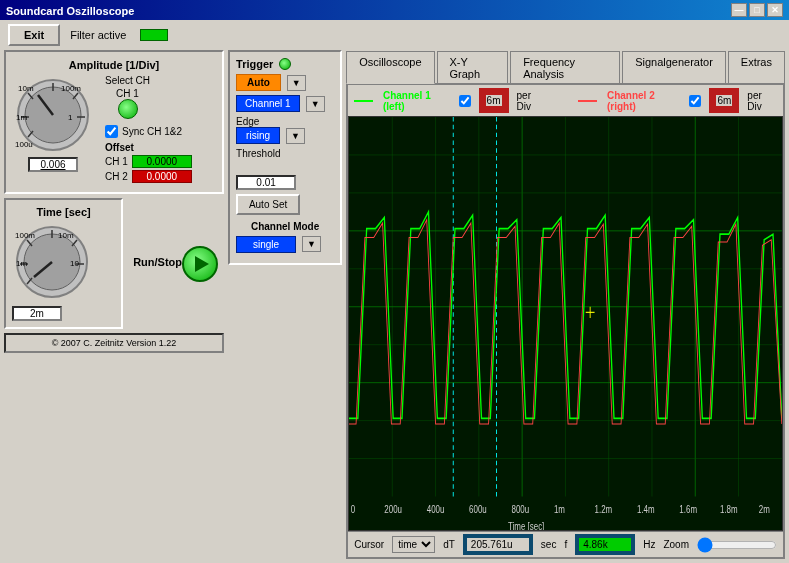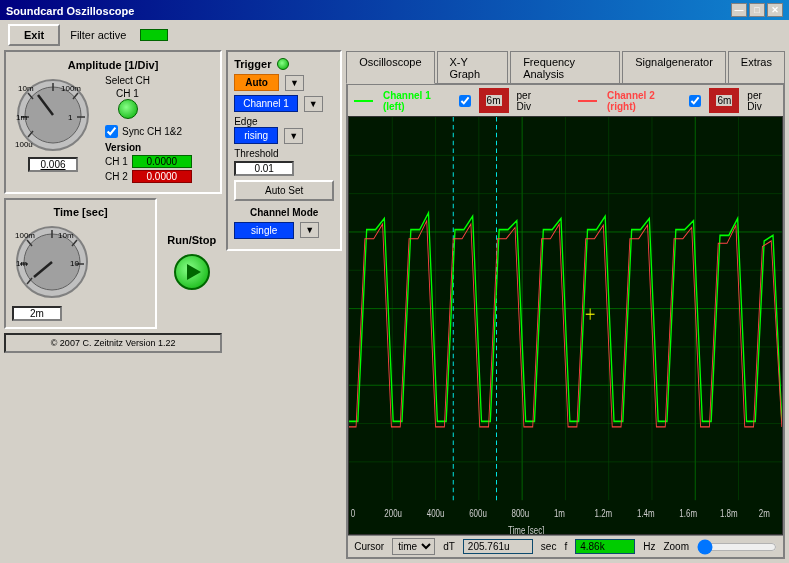--- a/index.html
+++ b/index.html
@@ -182,21 +182,21 @@
       gap: 2px;
     }
     .cursor-select {
       background: #d4d0c8;
       border: 1px solid #808080;
       font-size: 10px;
       padding: 1px;
     }
     .bottom-field {
       background: #d4d0c8;
-      border: 1px solid #0c4a6e;
+      border: 4px solid #0c4a6e;
       padding: 1px 4px;
       font-size: 10px;
       min-width: 60px;
     }
     .zoom-slider {
       width: 80px;
     }
     
     .amplitude-section {
       background: #d4d0c8;
@@ -333,21 +333,21 @@
     }
     .threshold-label { font-size: 10px; margin-top: 2px; }
     .auto-set-btn {
       background: #d4d0c8;
       border: 2px solid;
       border-color: #ffffff #808080 #808080 #ffffff;
       padding: 3px 10px;
       font-size: 10px;
       cursor: pointer;
       margin-top: 4px;
-      width: 100px;
+      width: 64px;
     }
     .channel-mode-section {
       margin-top: 6px;
     }
     .channel-mode-label { font-size: 10px; font-weight: bold; text-align: center; }
     .single-btn {
       background: #0044ff;
       color: #fff;
       border: 1px solid #002288;
       padding: 2px 8px;
@@ -470,21 +470,21 @@
             <div class="select-ch-area">
               <div style="font-size:10px;">Select CH</div>
               <div style="font-size:10px;margin-top:2px;">CH 1</div>
               <div class="ch1-led"></div>
             </div>
             <div class="sync-checkbox" style="margin-top:6px;">
               <input type="checkbox" checked="" style="">
               <span>Sync CH 1&amp;2</span>
             </div>
             <div class="offset-section">
-              <div style="font-size:10px;font-weight:bold;margin-bottom:2px;">Version</div>
+              <div style="font-size:10px;font-weight:bold;margin-bottom:2px;">Offset</div>
               <div class="offset-row">
                 <span>CH 1</span>
                 <input type="text" class="offset-input-green" value="0.0000" style="">
               </div>
               <div class="offset-row">
                 <span>CH 2</span>
                 <input type="text" class="offset-input-red" value="0.0000" style="">
               </div>
             </div>
           </div>
@@ -509,21 +509,21 @@
             <text x="3" y="16" font-size="8" fill="#000">100m</text>
             <text x="46" y="16" font-size="8" fill="#000">10m</text>
             <text x="4" y="44" font-size="8" fill="#000">1m</text>
             <text x="58" y="44" font-size="8" fill="#000">10</text>
           </svg>
           <div style="display:flex;align-items:center;margin-top:2px;">
             <input type="text" class="spinner-input" value="2m" style="width: 50px; font-size: 10px;">
           </div>
         </div>
 
-        <div style="display:flex;flex-direction:column;align-items:center;justify-content:center;padding:6px;">
+        <div style="display:flex;align-items:center;justify-content:center;padding:6px;">
           <div class="section-title">Run/Stop</div>
           <div class="run-stop-btn">
             <div class="play-icon"></div>
           </div>
         </div>
       </div>
 
       <div class="copyright">
         <span>© 2007  C. Zeitnitz Version 1.22</span>
       </div>
@@ -546,21 +546,21 @@
           <button class="dropdown-arrow">▼</button>
         </div>
         
         <div class="edge-label">Edge</div>
         <div class="trigger-dropdown">
           <button class="rising-btn">rising</button>
           <button class="dropdown-arrow">▼</button>
         </div>
         
         <div class="threshold-label">Threshold</div>
-        <div style="margin-top:2px;">
+        <div style="margin-top:16px;">
           <input type="text" class="spinner-input" value="0.01" style="width: 60px;">
         </div>
         
         <button class="auto-set-btn">Auto Set</button>
         
         <div class="channel-mode-section">
           <div class="channel-mode-label">Channel Mode</div>
           <div class="trigger-dropdown" style="margin-top:2px;">
             <button class="single-btn">single</button>
             <button class="dropdown-arrow">▼</button>

